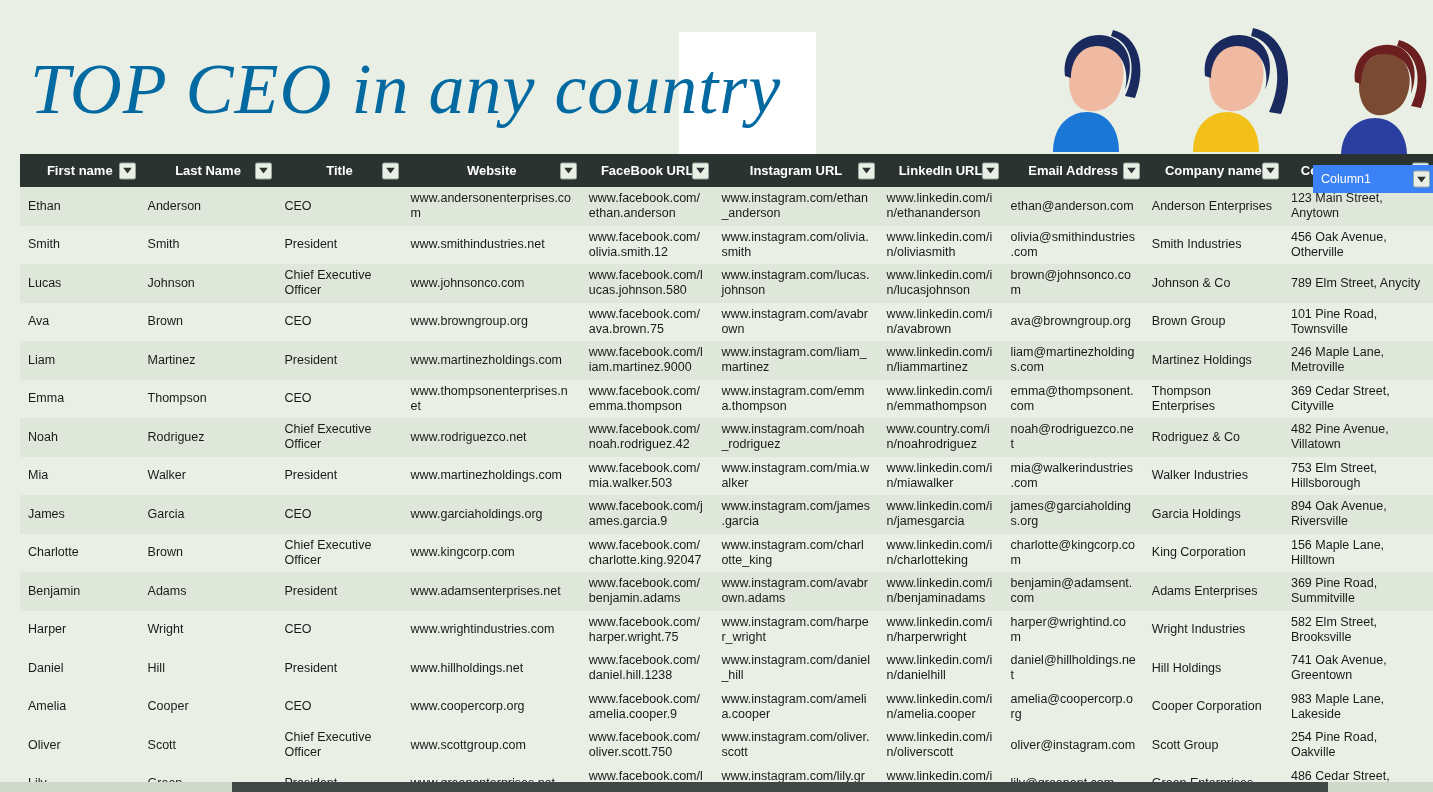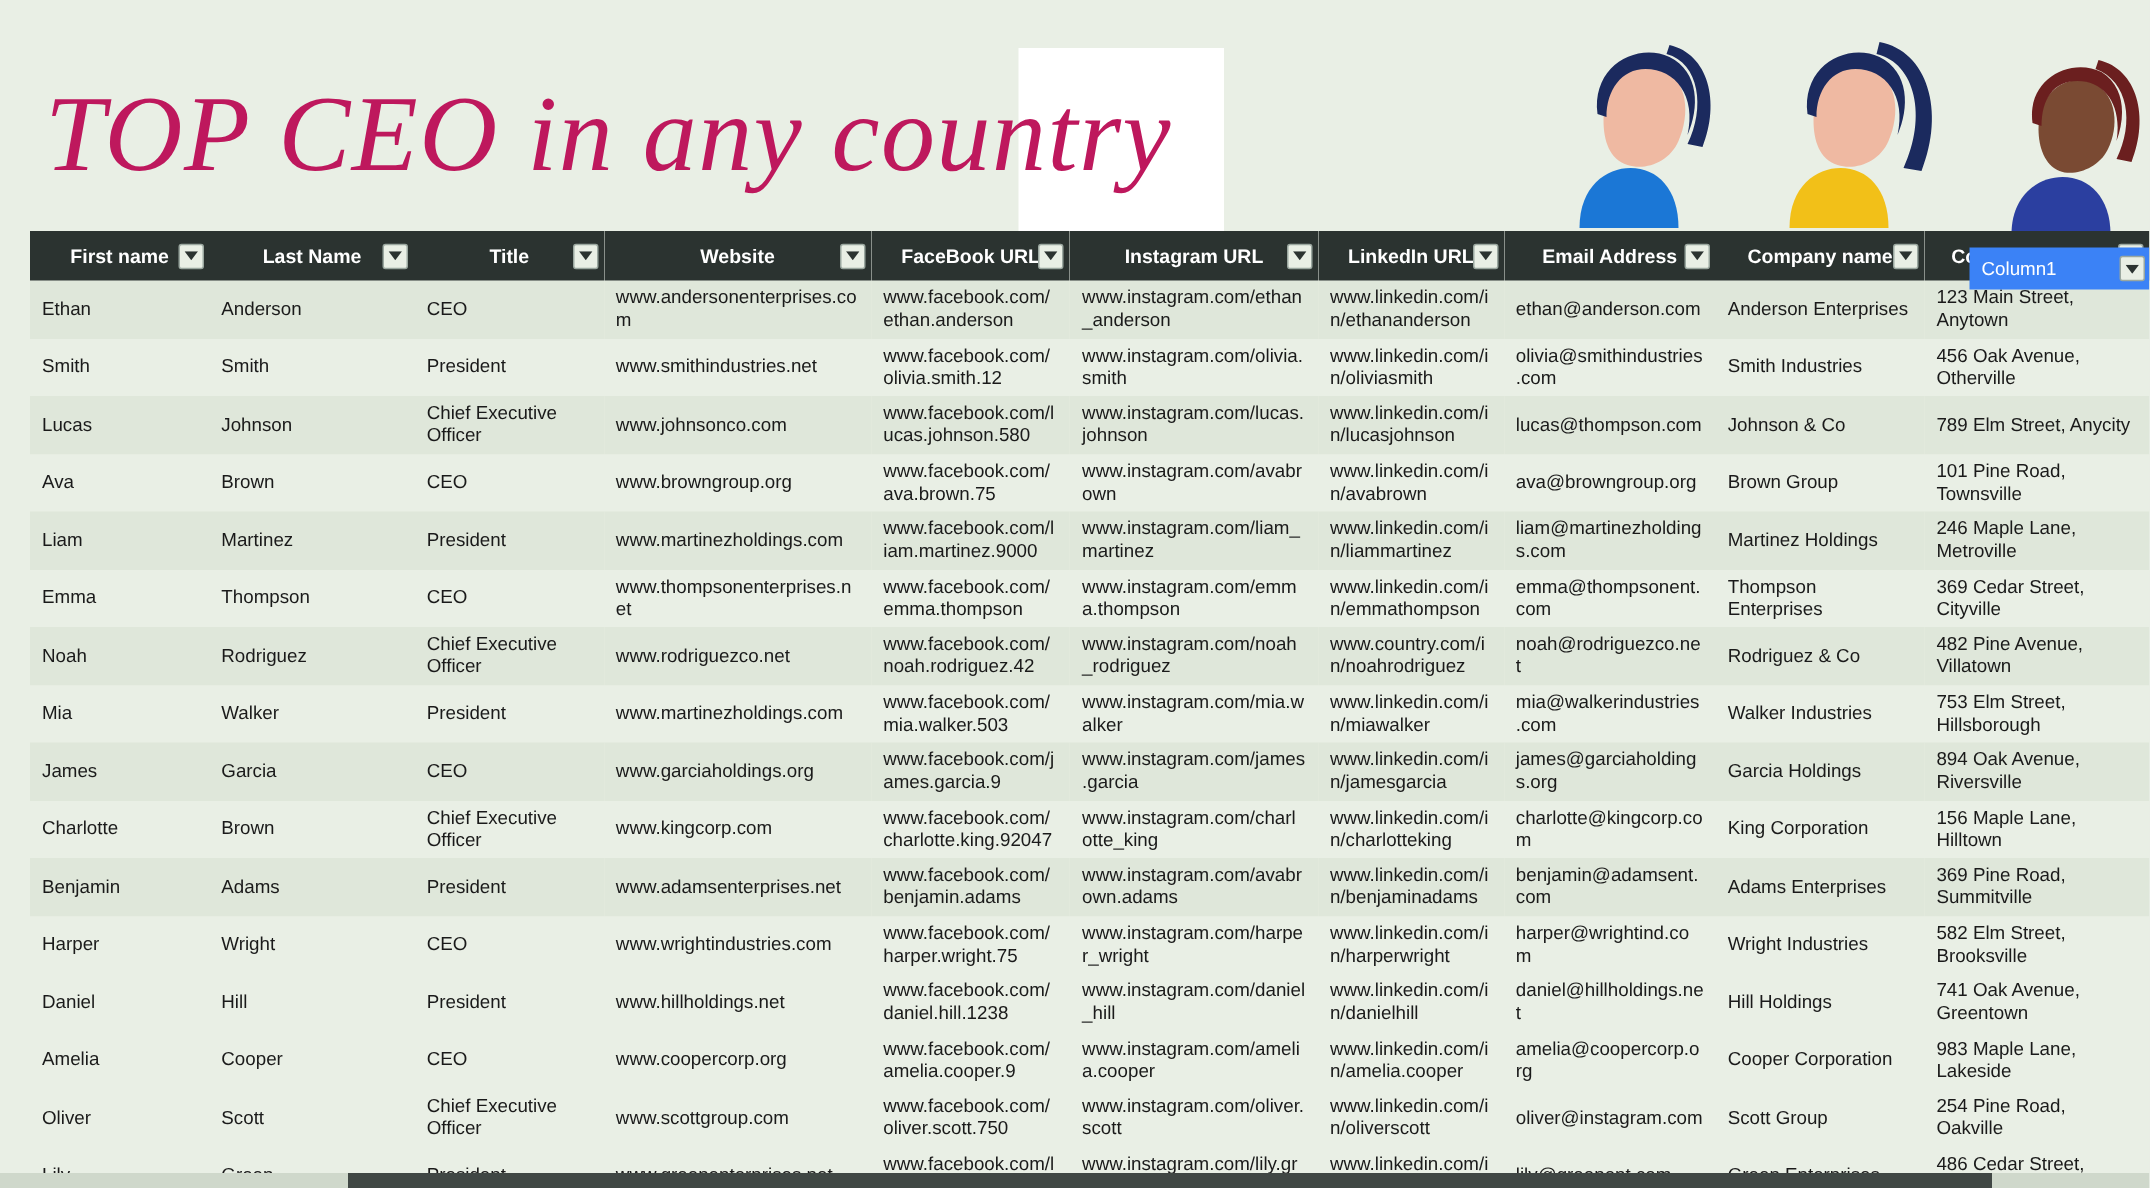--- a/index.html
+++ b/index.html
@@ -16,21 +16,21 @@
     background: #e9efe5;
     overflow: hidden;
   }
   
   .title {
     position: absolute;
     left: 30px; top: 48px;
     font-family: "Liberation Serif", serif;
     font-style: italic;
     font-size: 72px;
-    color: #be185d;
+    color: #0369a1;
     letter-spacing: 1px;
     white-space: nowrap;
   }
   .white-band {
     position: absolute;
     left: 679px; top: 32px;
     width: 137px; height: 122px;
     background: #ffffff;
   }
   .people { position: absolute; top: 20px; right: 0; width: 420px; height: 140px; }
@@ -280,21 +280,21 @@
           <td>456 Oak Avenue, Otherville</td>
         </tr>
         <tr class="banded">
           <td>Lucas</td>
           <td>Johnson</td>
           <td>Chief Executive Officer</td>
           <td>www.johnsonco.com</td>
           <td>www.facebook.com/lucas.johnson.580</td>
           <td>www.instagram.com/lucas.johnson</td>
           <td>www.linkedin.com/in/lucasjohnson</td>
-          <td>lucas@thompson.com</td>
+          <td>brown@johnsonco.com</td>
           <td>Johnson &amp; Co</td>
           <td>789 Elm Street, Anycity</td>
         </tr>
         <tr class="plain">
           <td>Ava</td>
           <td>Brown</td>
           <td>CEO</td>
           <td>www.browngroup.org</td>
           <td>www.facebook.com/ava.brown.75</td>
           <td>www.instagram.com/avabrown</td>

